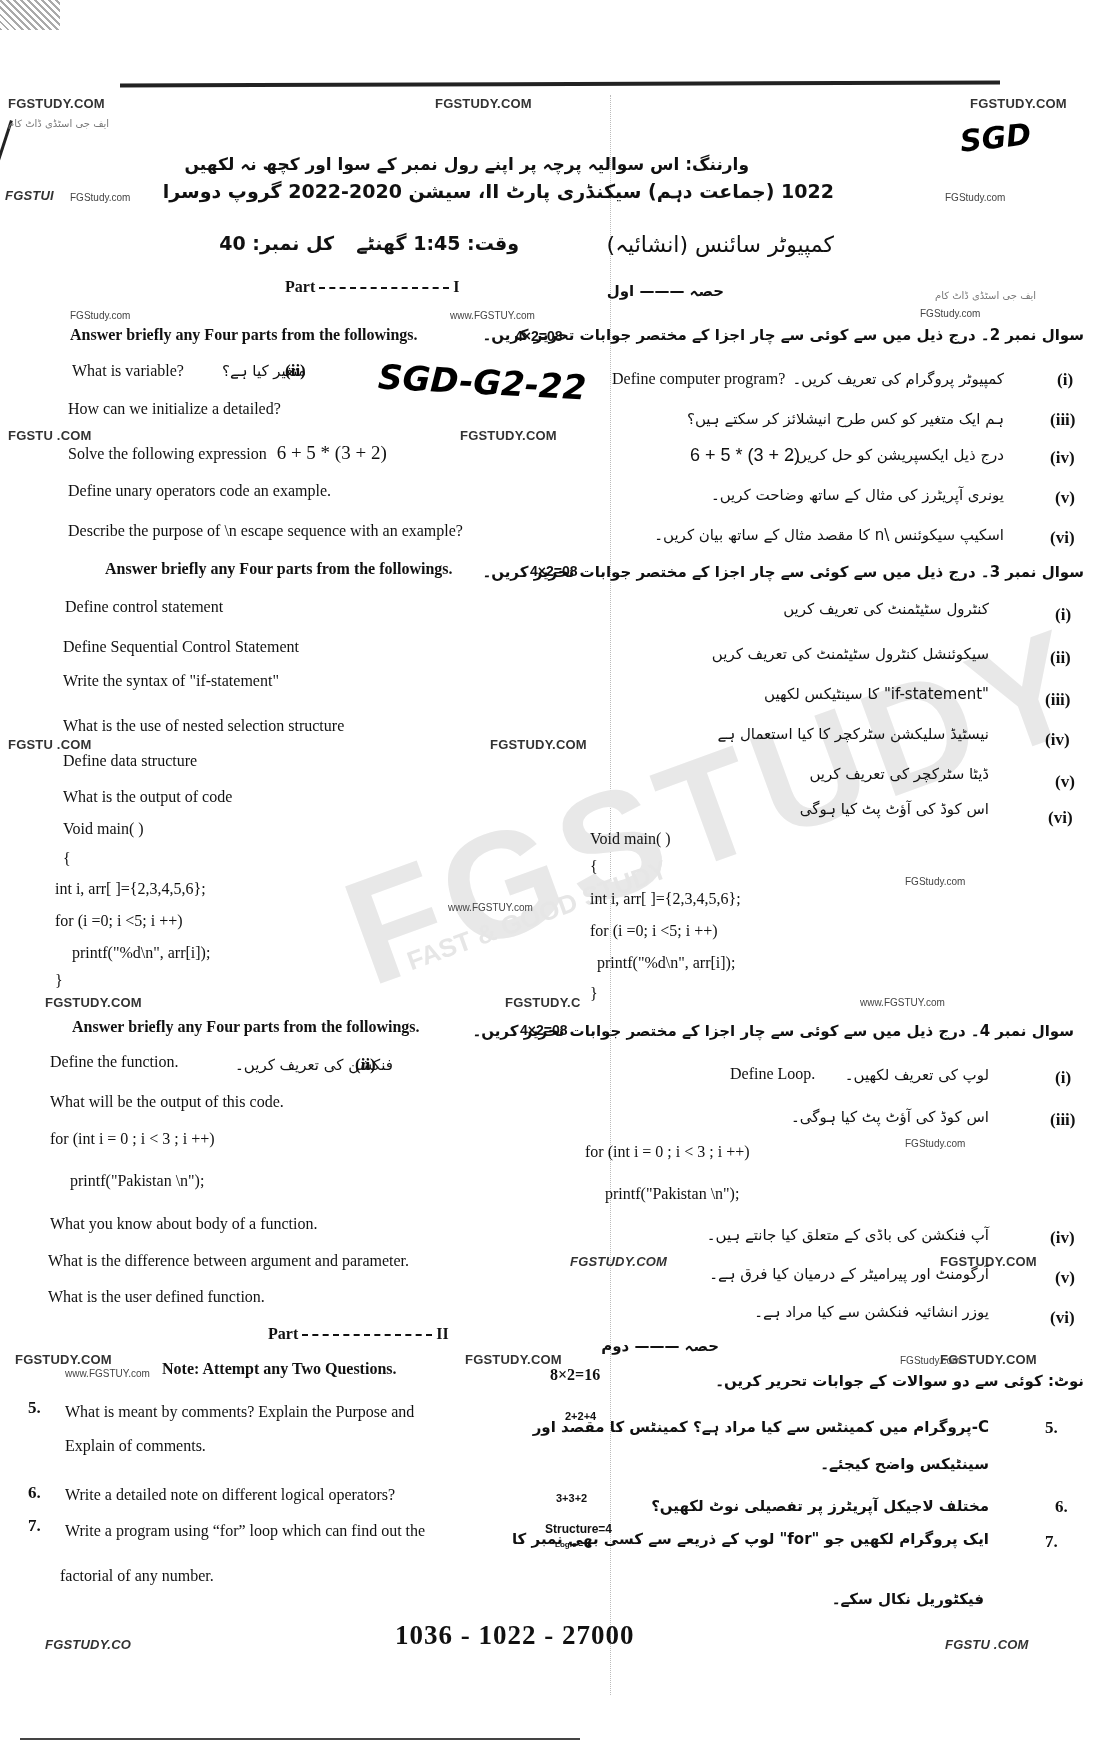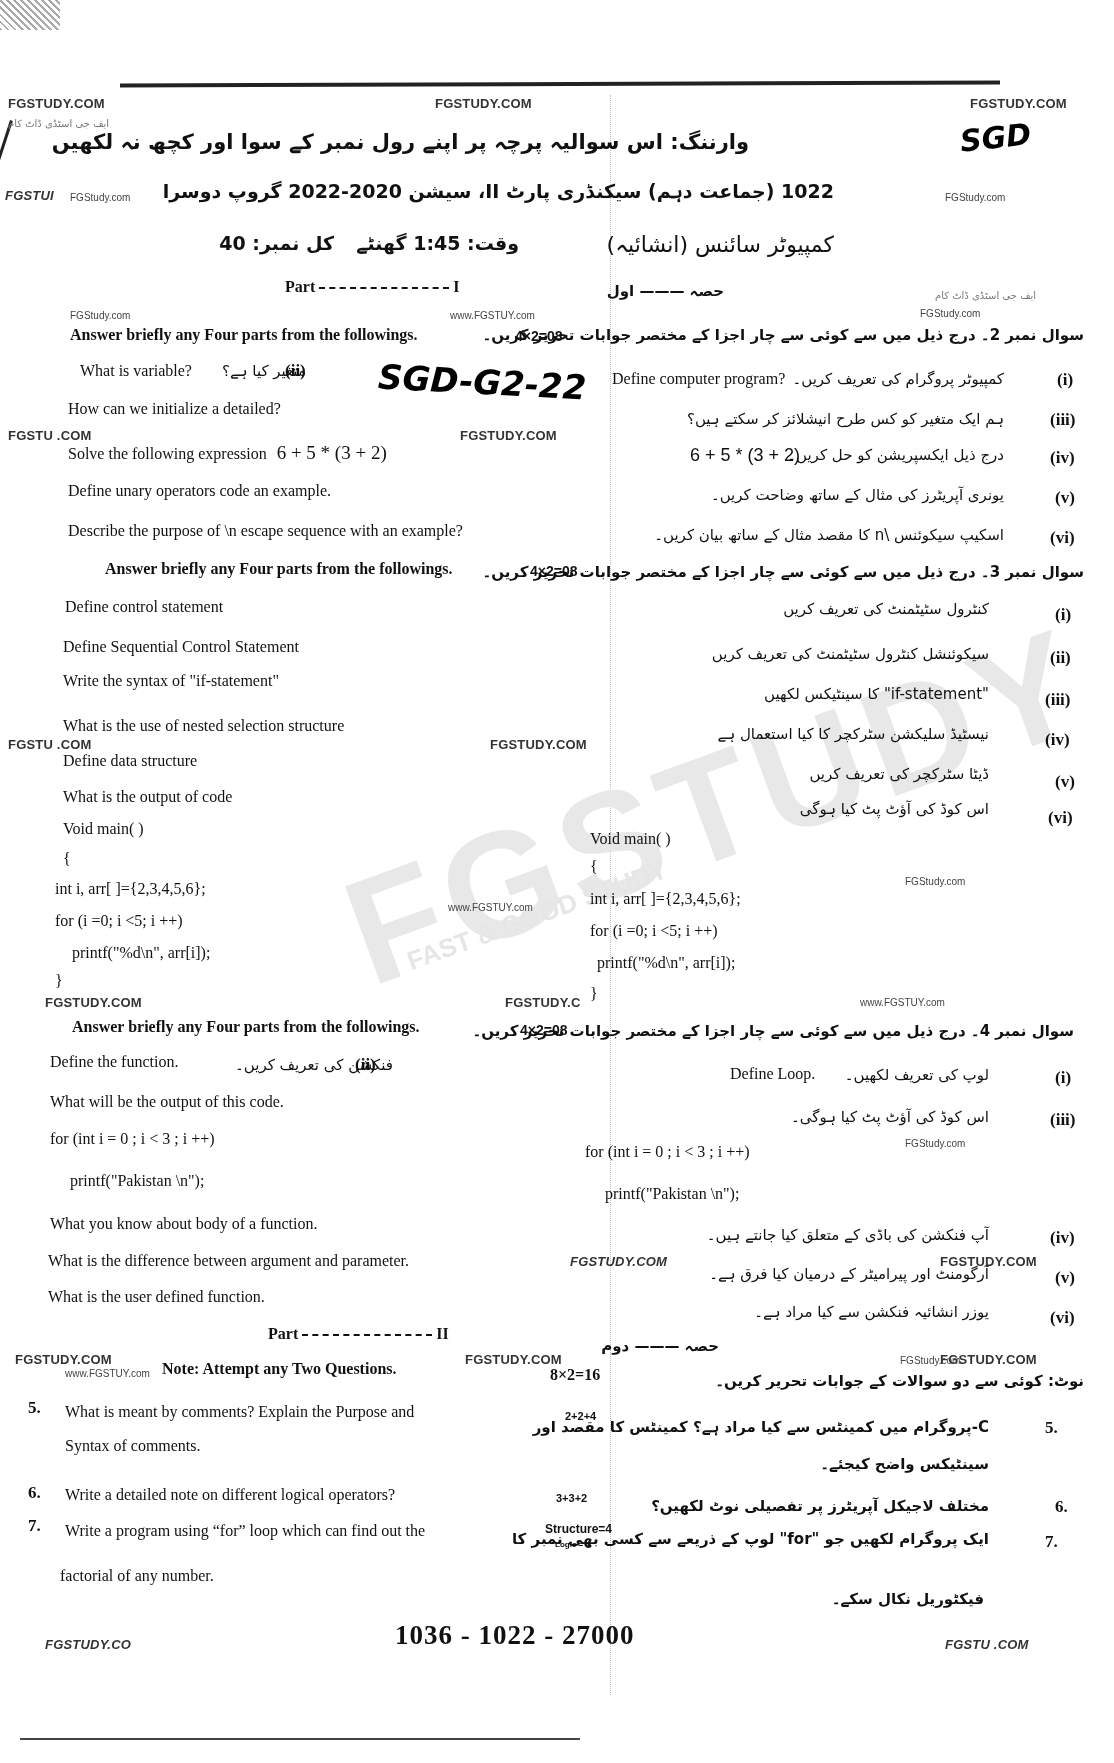--- a/index.html
+++ b/index.html
@@ -68,37 +68,37 @@
 <div class="abs wm" style="left:465px;top:1352px">FGSTUDY.COM</div>
 <div class="abs wm" style="left:940px;top:1352px">FGSTUDY.COM</div>
 <div class="abs wm-s" style="left:900px;top:1355px">FGStudy.com</div>
 <div class="abs wm wm-i" style="left:45px;top:1637px">FGSTUDY.CO</div>
 <div class="abs wm wm-i" style="left:945px;top:1637px">FGSTU .COM</div>
 
 <div class="abs hand" style="left:960px;top:120px;font-size:30px;transform:rotate(-6deg)">SGD</div>
 <div class="abs hand" style="left:378px;top:362px;font-size:34px;transform:rotate(3deg)">SGD-G2-22</div>
 
 <div>
-  <div class="abs urdu" style="right:365px;top:130px;font-size:21px;font-weight:bold">وارننگ: اس سوالیہ پرچہ پر اپنے رول نمبر کے سوا اور کچھ نہ لکھیں</div>
+  <div class="abs urdu" style="right:365px;top:154px;font-size:17px;font-weight:bold">وارننگ: اس سوالیہ پرچہ پر اپنے رول نمبر کے سوا اور کچھ نہ لکھیں</div>
   <div class="abs urdu" style="right:280px;top:180px;font-size:19px;font-weight:bold">1022 (جماعت دہم) سیکنڈری پارٹ II، سیشن 2020-2022 گروپ دوسرا</div>
   <div class="abs urdu" style="right:280px;top:232px;font-size:22px">کمپیوٹر سائنس (انشائیہ)</div>
   <div class="abs urdu" style="right:595px;top:232px;font-size:19px;font-weight:bold">وقت: 1:45 گھنٹے</div>
   <div class="abs urdu" style="right:780px;top:232px;font-size:19px;font-weight:bold">کل نمبر: 40</div>
   <div class="abs hdr" style="left:285px;top:278px">
     <span>Part</span><span class="dash"></span><span>I</span>
   </div>
   <div class="abs urdu" style="right:390px;top:282px;font-weight:bold">حصہ ——— اول</div>
 </div>
 
 <section>
   <div class="abs hdr" style="left:70px;top:326px">Answer briefly any Four parts from the followings.</div>
   <div class="abs marks" style="left:515px;top:328px">4×2=08</div>
   <div class="abs urdu" style="right:30px;top:326px;font-weight:bold">سوال نمبر 2۔ درج ذیل میں سے کوئی سے چار اجزا کے مختصر جوابات تحریر کریں۔</div>
 
-  <div class="abs q" style="left:80px;top:362px">What is variable?</div>
+  <div class="abs q" style="left:72px;top:362px">What is variable?</div>
   <div class="abs urdu" style="left:222px;top:362px">متغیر کیا ہے؟</div>
   <div class="abs roman" style="left:285px;top:361px">(ii)</div>
 
   <div class="abs q" style="left:612px;top:370px">Define computer program?</div>
   <div class="abs urdu" style="right:110px;top:370px">کمپیوٹر پروگرام کی تعریف کریں۔</div>
   <div class="abs roman" style="left:1057px;top:370px">(i)</div>
 
   <div class="abs q" style="left:68px;top:400px">How can we initialize a detailed?</div>
   <div class="abs urdu" style="right:110px;top:410px">ہم ایک متغیر کو کس طرح انیشلائز کر سکتے ہیں؟</div>
   <div class="abs roman" style="left:1050px;top:410px">(iii)</div>
@@ -204,21 +204,21 @@
     <span>Part</span><span class="dash"></span><span>II</span>
   </div>
   <div class="abs urdu" style="right:395px;top:1337px;font-weight:bold">حصہ ——— دوم</div>
   <div class="abs hdr" style="left:162px;top:1360px">Note: Attempt any Two Questions.</div>
   <div class="abs wm-s" style="left:65px;top:1368px">www.FGSTUY.com</div>
   <div class="abs marks" style="left:550px;top:1366px;font-family:'Liberation Serif',serif;font-size:16px">8×2=16</div>
   <div class="abs urdu" style="right:30px;top:1372px;font-weight:bold">نوٹ: کوئی سے دو سوالات کے جوابات تحریر کریں۔</div>
 
   <div class="abs num" style="left:28px;top:1398px">5.</div>
   <div class="abs q" style="left:65px;top:1403px">What is meant by comments? Explain the Purpose and</div>
-  <div class="abs q" style="left:65px;top:1437px">Syntax of comments.</div>
+  <div class="abs q" style="left:65px;top:1437px">Explain of comments.</div>
   <div class="abs marks" style="left:565px;top:1410px;font-size:11px">2+2+4</div>
   <div class="abs urdu" style="right:125px;top:1418px;font-weight:bold">C-پروگرام میں کمینٹس سے کیا مراد ہے؟ کمینٹس کا مقصد اور</div>
   <div class="abs urdu" style="right:125px;top:1455px;font-weight:bold">سینٹیکس واضح کیجئے۔</div>
   <div class="abs num" style="left:1045px;top:1418px">5.</div>
 
   <div class="abs num" style="left:28px;top:1483px">6.</div>
   <div class="abs q" style="left:65px;top:1486px">Write a detailed note on different logical operators?</div>
   <div class="abs marks" style="left:556px;top:1492px;font-size:11px">3+3+2</div>
   <div class="abs urdu" style="right:125px;top:1497px;font-weight:bold">مختلف لاجیکل آپریٹرز پر تفصیلی نوٹ لکھیں؟</div>
   <div class="abs num" style="left:1055px;top:1497px">6.</div>

